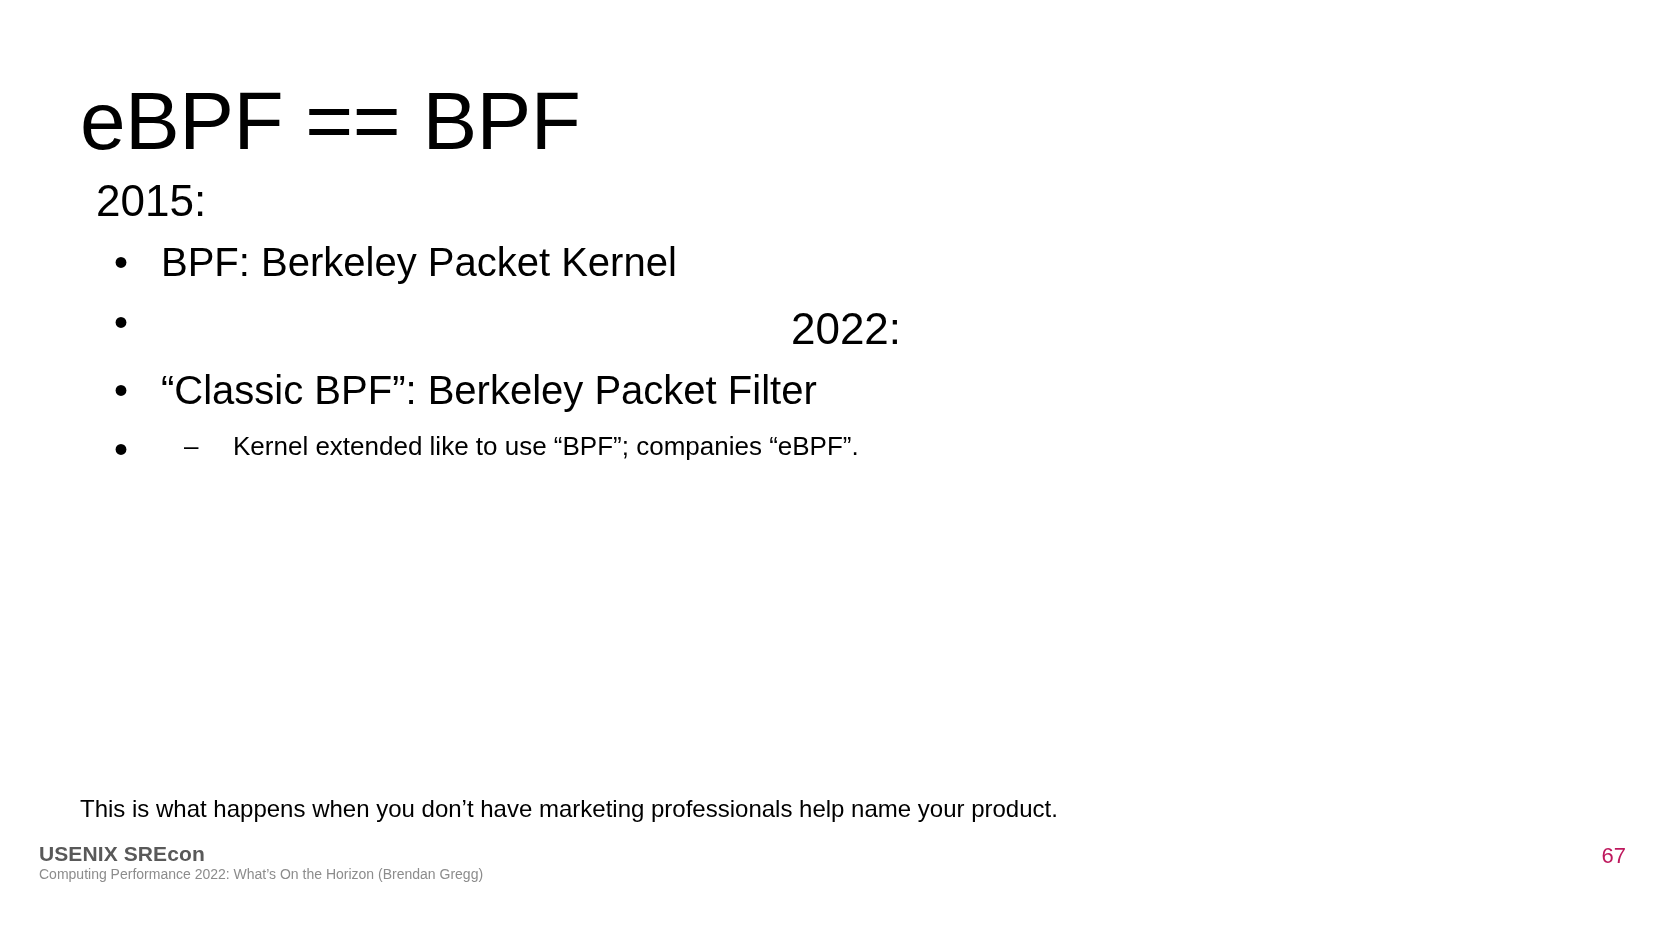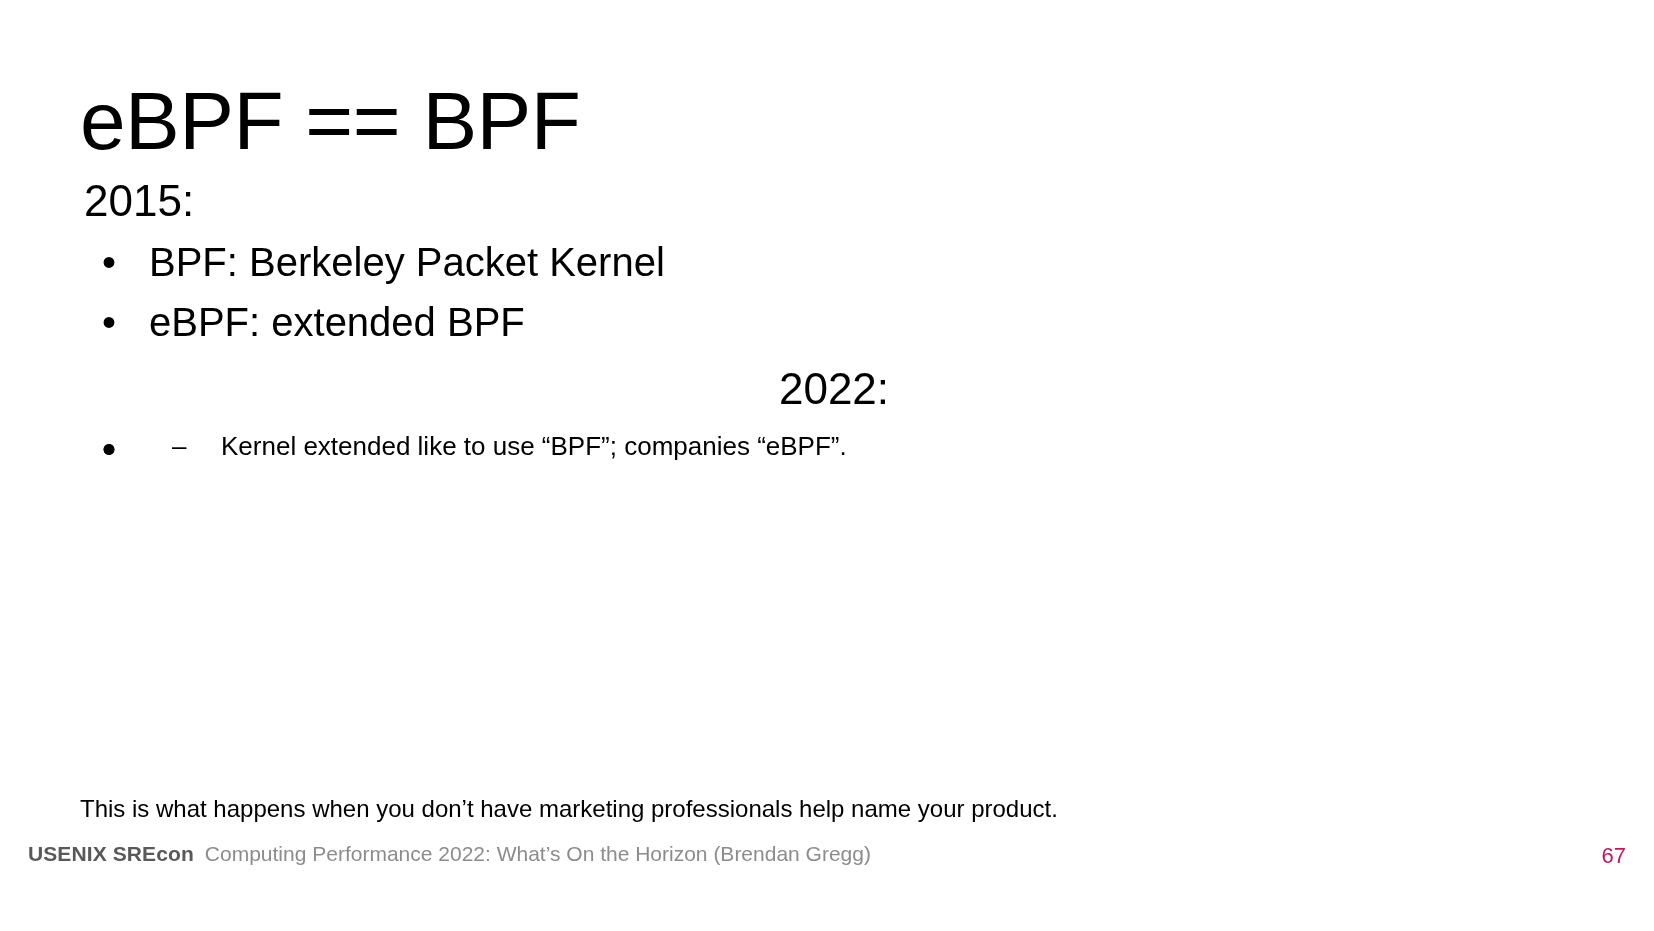--- a/index.html
+++ b/index.html
@@ -29,21 +29,21 @@
     line-height: 1.08;
     font-weight: 400;
     color: #000000;
     letter-spacing: -0.5px;
     white-space: nowrap;
   }
 
   
   #body-content {
     position: absolute;
-    left: 84px;
+    left: 96px;
     top: 175px;
     width: 1500px;
   }
 
   .section-heading {
     font-size: 44px;
     line-height: 1.18;
     color: #000000;
     font-weight: 400;
     margin: 0 0 6px 0;
@@ -118,30 +118,31 @@
 
   
   #footer {
     position: absolute;
     left: 28px;
     top: 842px;
     right: 28px;
     height: 40px;
     display: flex;
     align-items: baseline;
+    flex-direction: column;
   }
   #footer-brand {
     font-size: 21px;
     font-weight: bold;
     color: #595959;
     letter-spacing: 0.1px;
     white-space: nowrap;
   }
   #footer-subtitle {
-    font-size: 21px;
+    font-size: 14px;
     font-weight: 400;
     color: #8c8c8c;
     margin-left: 11px;
     white-space: nowrap;
   }
   #page-number {
     position: absolute;
     right: 28px;
     top: 843px;
     font-size: 22px;
@@ -161,30 +162,30 @@
 
     <div class="section-block">
       <div class="section-heading">2015:</div>
       <ul class="bullet-list">
         <li class="bullet-item">
           <span class="bullet-marker">•</span>
           <span class="bullet-text">BPF: Berkeley Packet Kernel</span>
         </li>
         <li class="bullet-item">
           <span class="bullet-marker">•</span>
-          <span class="bullet-text">eBPF: extended BPF</span>
         </li>
       </ul>
     </div>
 
     <div class="section-block">
       <div class="section-heading second">2022:</div>
       <ul class="bullet-list">
         <li class="bullet-item">
           <span class="bullet-marker">•</span>
+          <span class="bullet-text">“Classic BPF”: Berkeley Packet Filter</span>
         </li>
         <li class="bullet-item">
           <span class="bullet-marker">•</span>
         </li>
       </ul>
       <ul class="subbullet-list">
         <li class="subbullet-item">
           <span class="dash-marker">–</span>
           <span class="subbullet-text">Kernel extended like to use “BPF”; companies “eBPF”.</span>
         </li>

